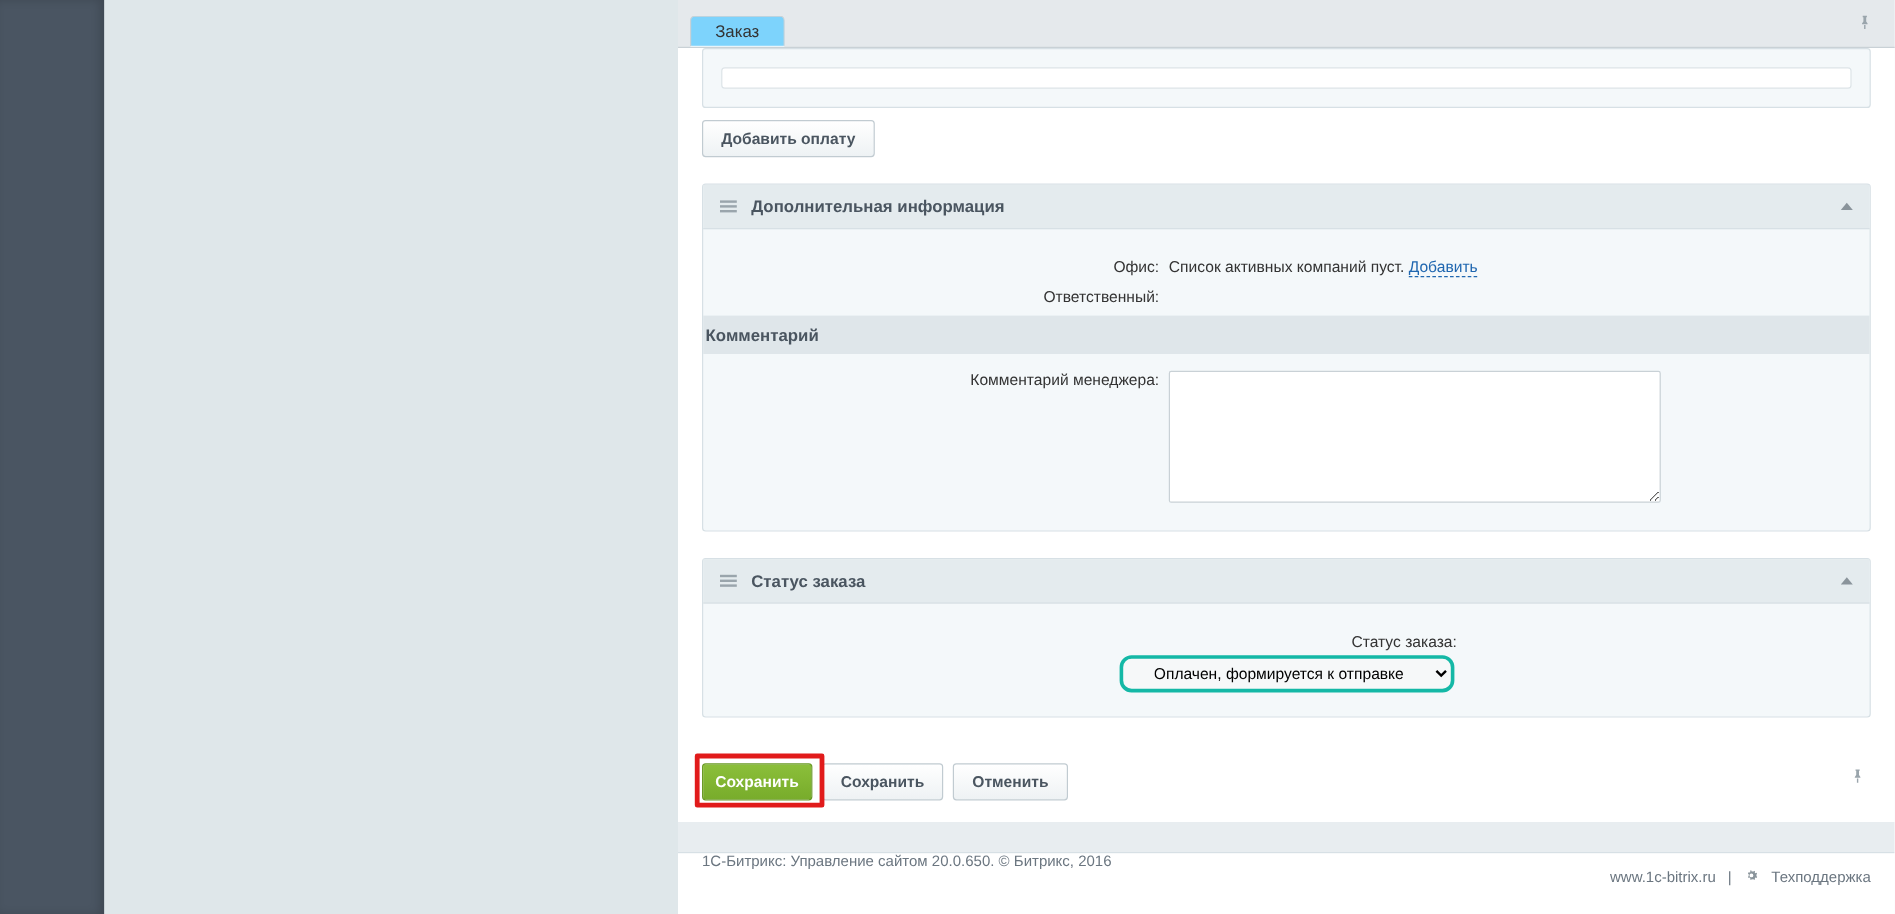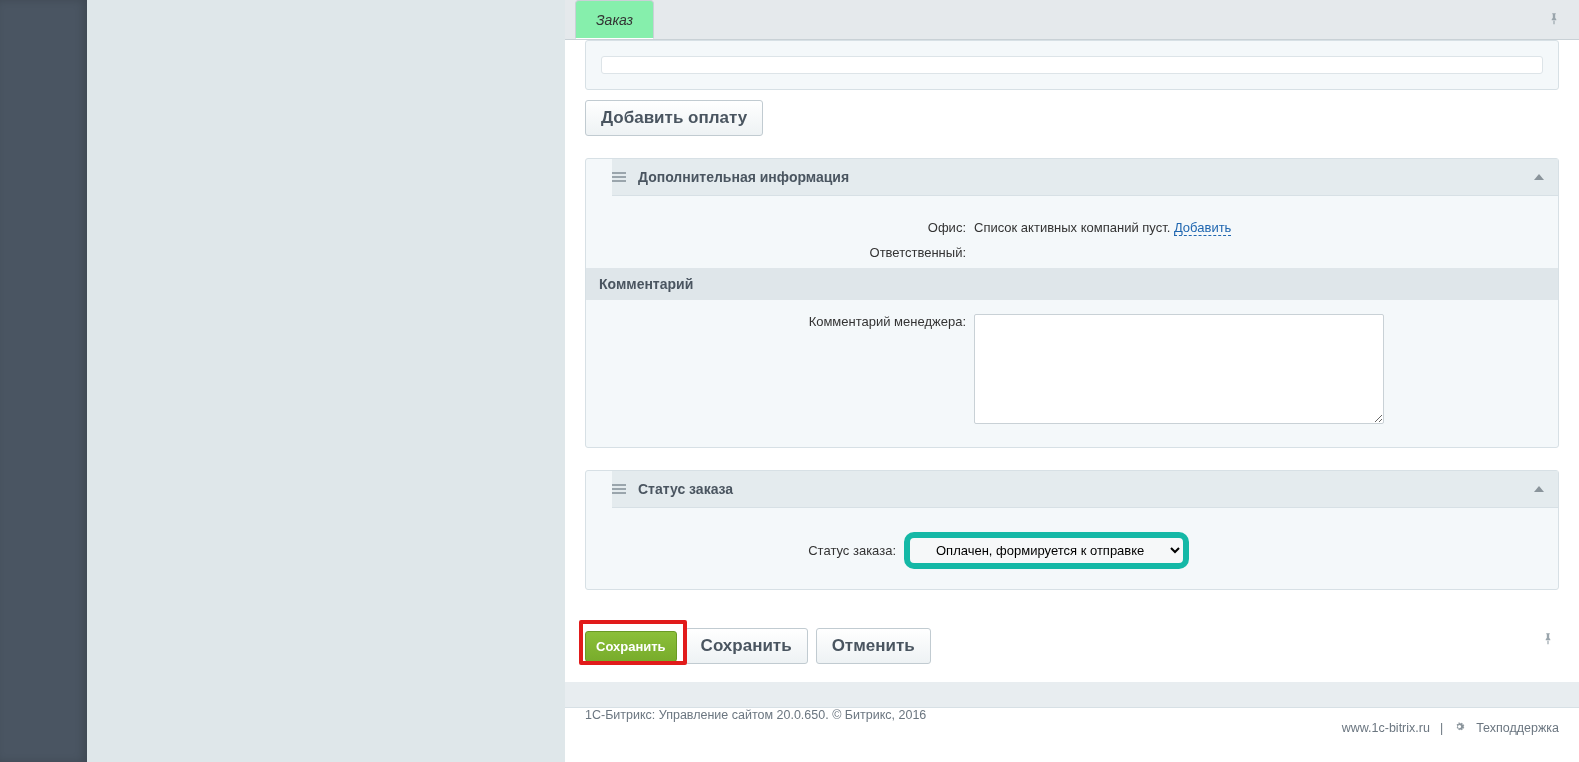--- a/index.html
+++ b/index.html
@@ -28,33 +28,32 @@
 }
 .tabbar {
   height: 40px;
   background: #e5e9ec;
   border-bottom: 1px solid #c9d1d6;
   display: flex;
   align-items: flex-end;
   position: relative;
 }
 .tab {
-  height: 39px;
+  height: 26px;
   padding: 0 20px;
-  background: #86efac;
+  background: #7dd3fc;
   border: 1px solid #c9d1d6;
   border-bottom: 1px solid #fff;
   border-radius: 4px 4px 0 0;
   font-size: 14px;
   color: #333;
   display: flex;
   align-items: center;
   margin-left: 10px;
   cursor: pointer;
-  font-style: italic;
 }
 .pin-top {
   position: absolute;
   right: 18px;
   top: 12px;
   color: #9aa5ac;
   font-size: 16px;
   cursor: pointer;
 }
 .content-scroll {
@@ -77,39 +76,38 @@
   border: 1px solid #dde4e8;
   border-radius: 3px;
   height: 18px;
 }
 .btn-std {
   display: inline-block;
   padding: 7px 15px;
   background: linear-gradient(#fff, #eef2f4);
   border: 1px solid #c1cbd1;
   border-radius: 3px;
-  font-size: 17px;
+  font-size: 13px;
   font-weight: bold;
   color: #4a5560;
   cursor: pointer;
 }
 .panel {
   margin-top: 22px;
   border: 1px solid #d7e0e5;
   border-radius: 3px;
   background: #f4f8fa;
 }
 .panel-head {
-  padding: 10px 0;
+  padding: 10px 14px;
   background: #e4ebee;
   border-bottom: 1px solid #d7e0e5;
   display: flex;
   align-items: center;
   position: relative;
-  margin-left: 26px;
 }
 .drag-icon {
   display: inline-block;
   width: 14px;
   margin-right: 12px;
 }
 .drag-icon span {
   display: block;
   height: 2px;
   background: #9aa5ac;
@@ -152,39 +150,39 @@
   padding-top: 4px;
 }
 .row-value a {
   color: #2067b0;
   border-bottom: 1px dashed #2067b0;
   text-decoration: none;
   cursor: pointer;
 }
 .sub-head {
   background: #dfe6ea;
-  padding: 8px 13px;
+  padding: 8px 2px;
   font-size: 14px;
   font-weight: bold;
   color: #4a5560;
   margin: 8px -18px 10px -18px;
 }
 textarea.comment {
   width: 410px;
   height: 110px;
   border: 1px solid #c9d1d6;
   border-radius: 2px;
   resize: both;
   font-family: inherit;
   font-size: 13px;
   padding: 4px;
 }
 select.status {
   padding: 4px 22px;
-  border: 6px solid #14b8a6;
+  border: 3px solid #14b8a6;
   border-radius: 10px;
   font-size: 13px;
   min-width: 230px;
   background: #f6f8f9;
 }
 .actions {
   padding: 18px 20px;
   display: flex;
   align-items: center;
   gap: 8px;
@@ -297,21 +295,21 @@
           <div class="panel-head">
             <span class="drag-icon">
                 <span></span>
                 <span></span>
                 <span></span>
               </span>
             <span class="panel-title">Статус заказа</span>
             <span class="collapse"></span>
           </div>
           <div class="panel-body">
-            <div class="row" style="align-items:center;">
+            <div class="row" style="align-items:center;flex-direction:column;">
               <div class="row-label" style="width:300px;">Статус заказа:</div>
               <div class="row-value">
                 <select class="status">
                   <option selected="">Оплачен, формируется к отправке</option>
                 </select>
               </div>
             </div>
           </div>
         </div>
       </div>

